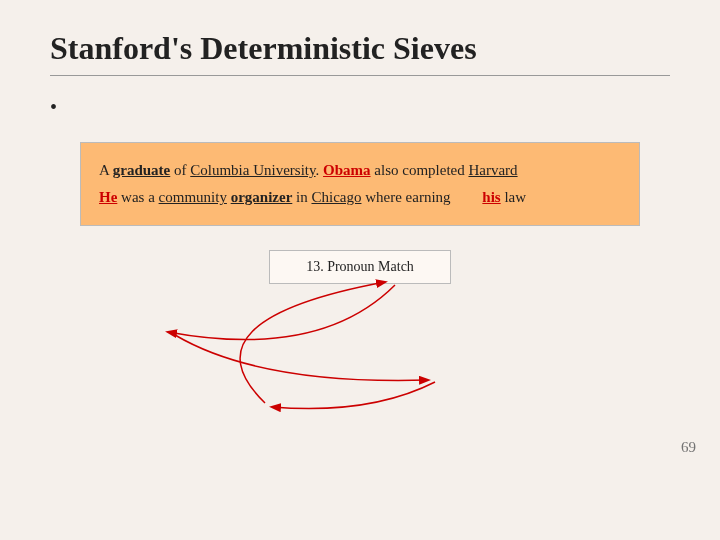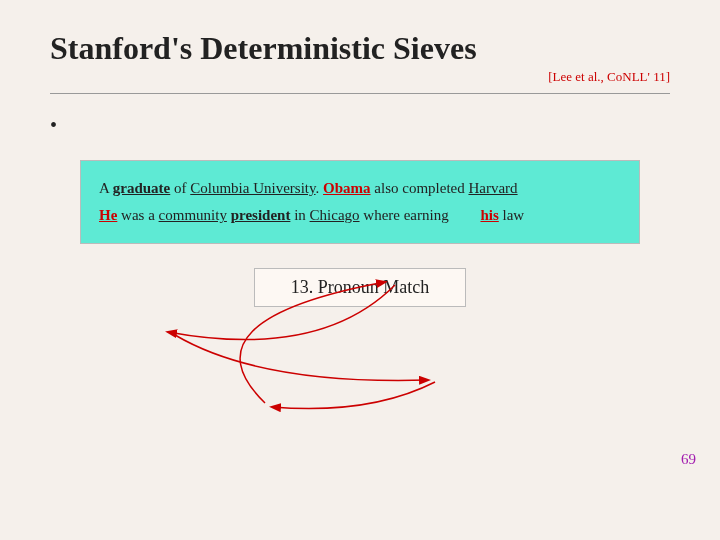--- a/index.html
+++ b/index.html
@@ -61,21 +61,21 @@
     }
 
     .bullet-dot {
       font-size: 20px;
       margin-top: 0px;
       flex-shrink: 0;
     }
 
     .example-box {
       border: 1.5px solid #bbb;
-      background: #5eead4;
+      background: #fdba74;
       padding: 14px 18px;
       font-size: 15px;
       color: #222;
       line-height: 1.8;
       margin: 0 auto;
       width: 560px;
       position: relative;
     }
 
     .example-box .word-underline {
@@ -106,55 +106,54 @@
     .pronoun-label {
       margin-top: 24px;
       text-align: center;
     }
 
     .pronoun-box {
       display: inline-block;
       border: 1.5px solid #bbb;
       background: #fdf8f3;
       padding: 8px 36px;
-      font-size: 18px;
+      font-size: 14px;
       color: #222;
     }
 
     .page-num {
       position: absolute;
-      bottom: 0;
+      bottom: 12px;
       right: 24px;
       font-size: 15px;
-      color: #a21caf;
+      color: #737373;
     }
   </style>
 </head>
 <body>
 
 <div class="slide">
   <div class="title-section">
     <span class="title">Stanford's Deterministic Sieves</span>
-    <span class="citation">[Lee et al., CoNLL' 11]</span>
   </div>
 
   <hr class="divider">
 
   <div class="bullet-section">
     <div class="bullet-item">
       <span class="bullet-dot">•</span>
     </div>
   </div>
 
   <div class="example-box">
     <div>
       <span>A </span><span class="word-bold-underline">graduate</span><span> of </span><span class="word-underline">Columbia University</span><span>. </span><span class="word-red">Obama</span><span> also completed </span><span class="word-underline">Harvard</span>
     </div>
     <div>
-      <span class="word-red">He</span><span> was a </span><span class="word-underline">community</span><span>  </span><span class="word-bold-underline">president</span><span> in </span><span class="word-underline">Chicago</span><span> where earning </span><span style="font-weight:bold;text-decoration:underline;color:#cc0000;margin-left:28px;">his</span><span>  law</span>
+      <span class="word-red">He</span><span> was a </span><span class="word-underline">community</span><span>  </span><span class="word-bold-underline">organizer</span><span> in </span><span class="word-underline">Chicago</span><span> where earning </span><span style="font-weight:bold;text-decoration:underline;color:#cc0000;margin-left:28px;">his</span><span>  law</span>
     </div>
   </div>
 
   <svg class="arrows-svg" viewBox="0 0 720 540">
 
     <path d="M 395 285 Q 320 360 168 332" stroke="#cc0000" stroke-width="1.5" fill="none" marker-end="url(#arrowhead)"></path>
 
     <path d="M 175 335 Q 260 385 428 380" stroke="#cc0000" stroke-width="1.5" fill="none" marker-end="url(#arrowhead)"></path>
 
     <path d="M 435 382 Q 370 415 272 407" stroke="#cc0000" stroke-width="1.5" fill="none" marker-end="url(#arrowhead)"></path>

